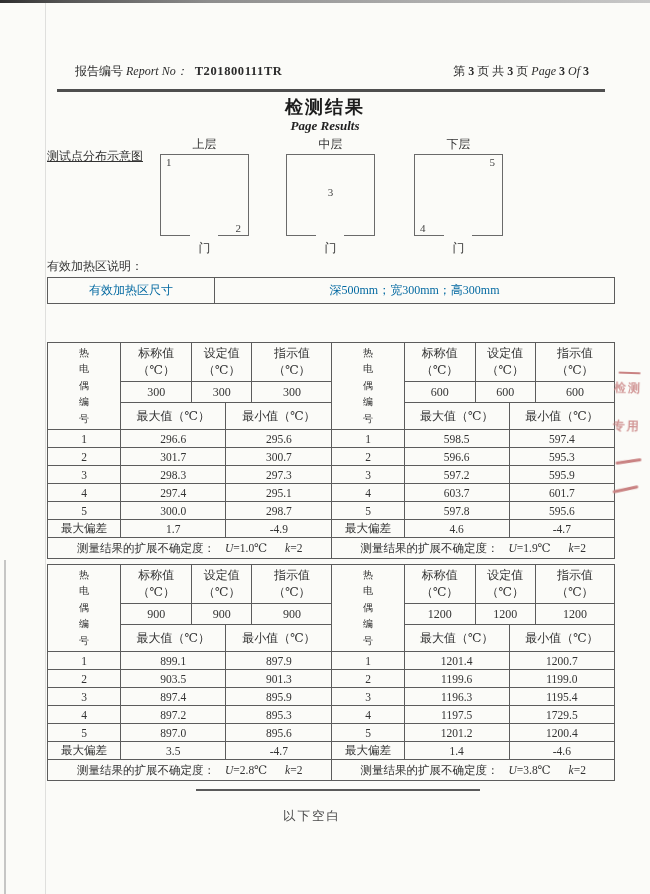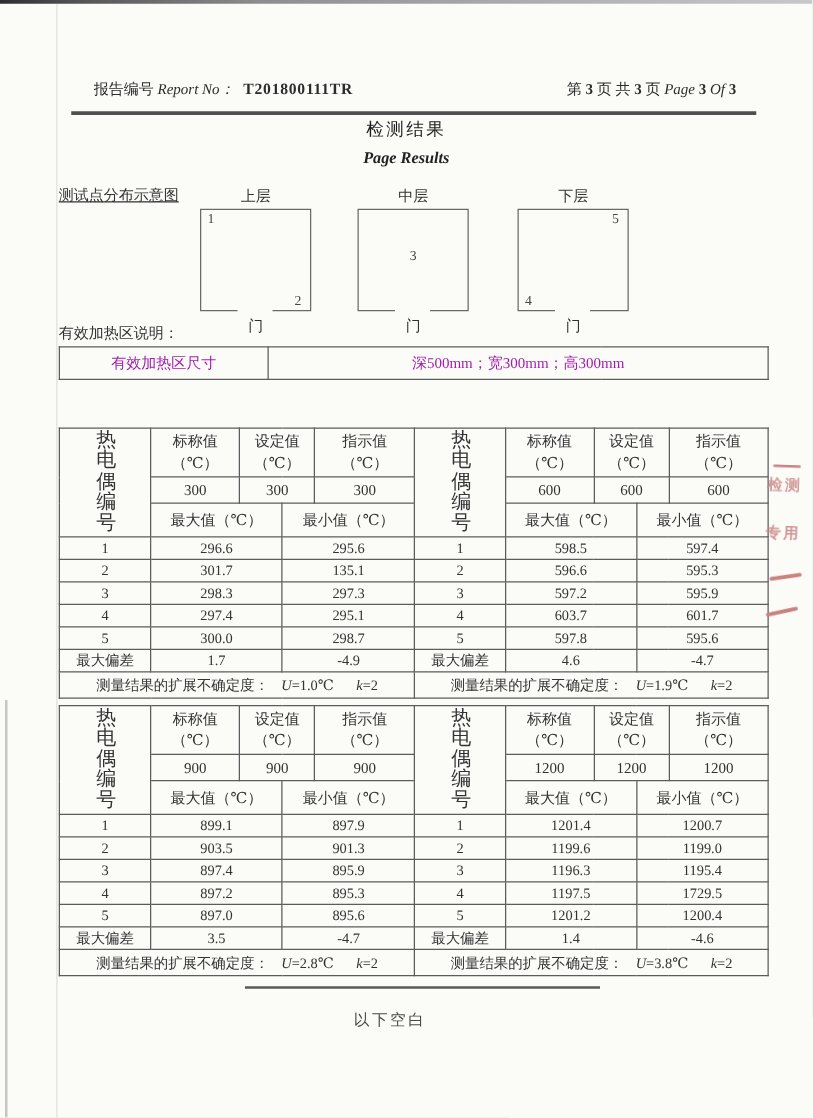--- a/index.html
+++ b/index.html
@@ -11,56 +11,56 @@
   .crease{position:absolute;top:3px;left:45px;width:1px;height:891px;background:rgba(150,150,150,.28);}
   .edge-strip{position:absolute;left:4px;top:560px;width:2px;height:334px;background:rgba(120,120,120,.4);}
   
   .hdr-left{position:absolute;top:63px;left:75px;font-size:12px;white-space:nowrap;color:#2c2c2c;}
   .hdr-right{position:absolute;top:63px;right:58px;font-size:12px;white-space:nowrap;color:#2c2c2c;}
   .it{font-style:italic;}
   .repno{font-weight:bold;font-size:12.5px;letter-spacing:.6px;margin-left:4px;}
   .pgnum{font-weight:bold;padding:0 3px;}
   .rule{position:absolute;top:89px;left:57px;width:548px;height:3px;background:#4f4f4f;}
   
-  .title-cn{position:absolute;top:95px;left:0;width:650px;text-align:center;font-size:14px;font-weight:normal;
+  .title-cn{position:absolute;top:95px;left:0;width:650px;text-align:center;font-size:18px;font-weight:bold;
     font-family:"Liberation Sans","DejaVu Sans",sans-serif;letter-spacing:2px;color:#1c1c1c;}
   .title-en{position:absolute;top:118px;left:0;width:650px;text-align:center;font-size:13px;
     font-weight:bold;font-style:italic;color:#222;}
   .diag-caption{position:absolute;top:148px;left:47px;font-size:12px;text-decoration:underline;}
   
-  .layer{position:absolute;top:149px;width:89px;}
+  .layer{position:absolute;top:136px;width:89px;}
   .layer-name{text-align:center;font-size:12px;height:17px;color:#333;}
   .lbox{position:relative;margin-top:1px;height:80px;border:1px solid #6a6a6a;background:transparent;}
   .pt{position:absolute;font-size:11px;color:#444;}
   .pt-tl{top:1px;left:5px;}
   .pt-br{bottom:1px;right:7px;}
   .pt-ctr{top:31px;left:0;width:100%;text-align:center;}
   .pt-tr{top:1px;right:7px;}
   .pt-bl{bottom:1px;left:5px;}
   .gap{position:absolute;bottom:-2px;left:29px;width:28px;height:4px;background:#fbfbf8;}
   .door{text-align:center;font-size:12px;margin-top:4px;color:#333;}
   
   .hz-caption{position:absolute;top:258px;left:47px;font-size:12px;}
   table.hz{position:absolute;top:277px;left:47px;width:567px;border-collapse:collapse;table-layout:fixed;}
-  .hz td{border:1px solid #5c5c5c;text-align:center;font-size:12px;color:#a21caf;padding:0;}
+  .hz td{border:1px solid #5c5c5c;text-align:center;font-size:12px;color:#0369a1;padding:0;}
   .hz .r1 td{height:25px;}
   .hz .r2 td{height:28px;}
   
   table.data{position:absolute;left:47px;width:568px;border-collapse:collapse;table-layout:fixed;}
   #tblA{top:342px;}
   #tblB{top:564px;}
   .data td{border:1px solid #5c5c5c;text-align:center;padding:0;overflow:hidden;color:#333;font-size:12px;}
   .rA td{height:38px;}
   .h2 span{display:block;line-height:1.45;font-size:12px;}
   .rB td{height:20px;text-align:center;}
   .rC td{height:26px;}
   .rd td{height:17px;font-size:11.5px;}
   .rv td{height:17px;font-size:11.5px;}
   .ru td{height:20px;font-size:11.5px;}
-  .vtext{width:14px;margin:0 auto;line-height:16.5px;font-size:16px;word-break:break-all;text-align:center;}
+  .vtext{width:14px;margin:0 auto;line-height:16.5px;font-size:10px;word-break:break-all;text-align:center;}
   .usp{margin-left:10px;}
   .ksp{margin-left:18px;}
   
   .endline{position:absolute;top:789px;left:196px;width:284px;height:2px;background:#5a5a5a;}
   .blank-note{position:absolute;top:808px;left:0;width:624px;text-align:center;font-size:12.5px;
     color:#4a4a4a;letter-spacing:2px;}
   
   .stamp{position:absolute;left:610px;top:372px;width:40px;height:150px;overflow:hidden;
     transform:rotate(2deg);filter:blur(.4px);}
   .stamp-txt{font-size:12px;letter-spacing:2px;font-weight:bold;}
@@ -216,21 +216,21 @@
       <td>1</td>
       <td colspan="2">296.6</td>
       <td colspan="2">295.6</td>
       <td>1</td>
       <td colspan="2">598.5</td>
       <td colspan="2">597.4</td>
     </tr>
     <tr class="rd">
       <td>2</td>
       <td colspan="2">301.7</td>
-      <td colspan="2">135.1</td>
+      <td colspan="2">300.7</td>
       <td>2</td>
       <td colspan="2">596.6</td>
       <td colspan="2">595.3</td>
     </tr>
     <tr class="rd">
       <td>3</td>
       <td colspan="2">298.3</td>
       <td colspan="2">297.3</td>
       <td>3</td>
       <td colspan="2">597.2</td>

